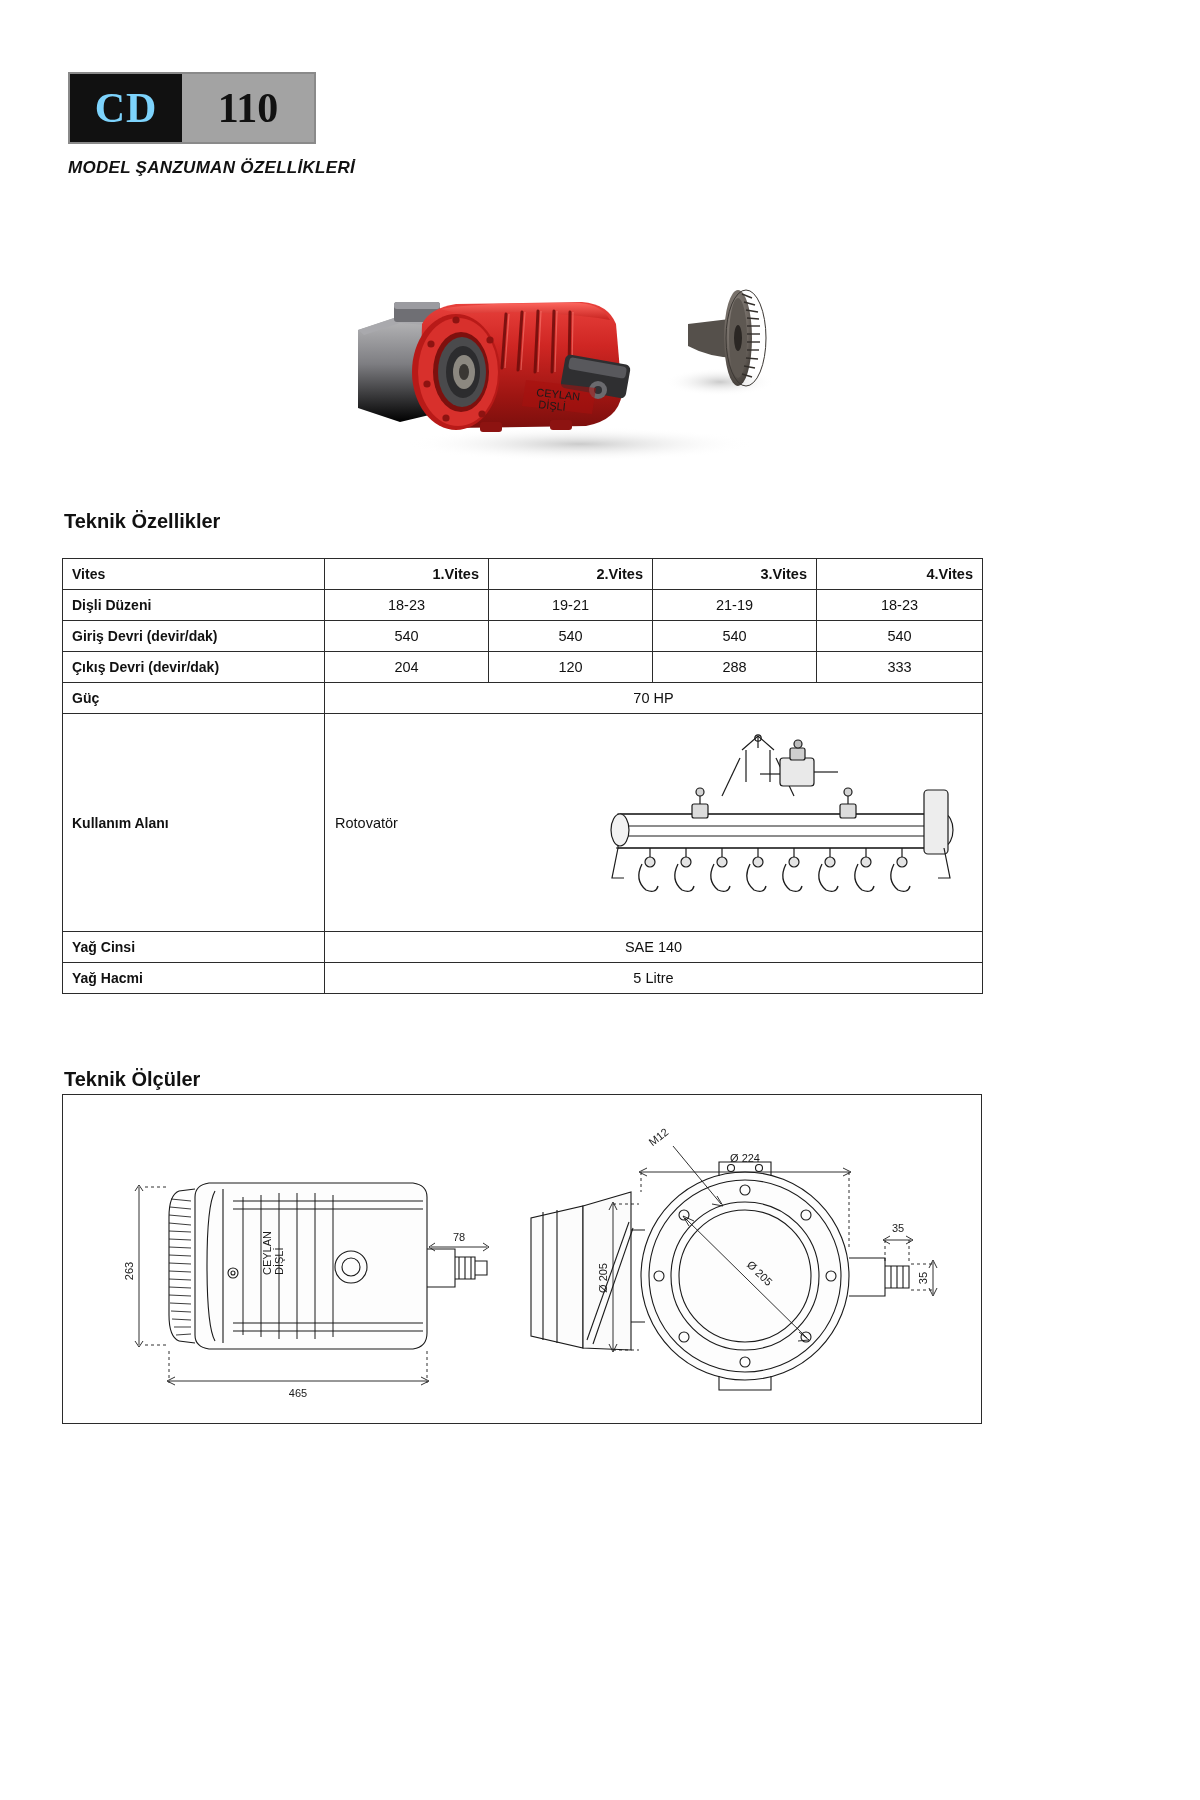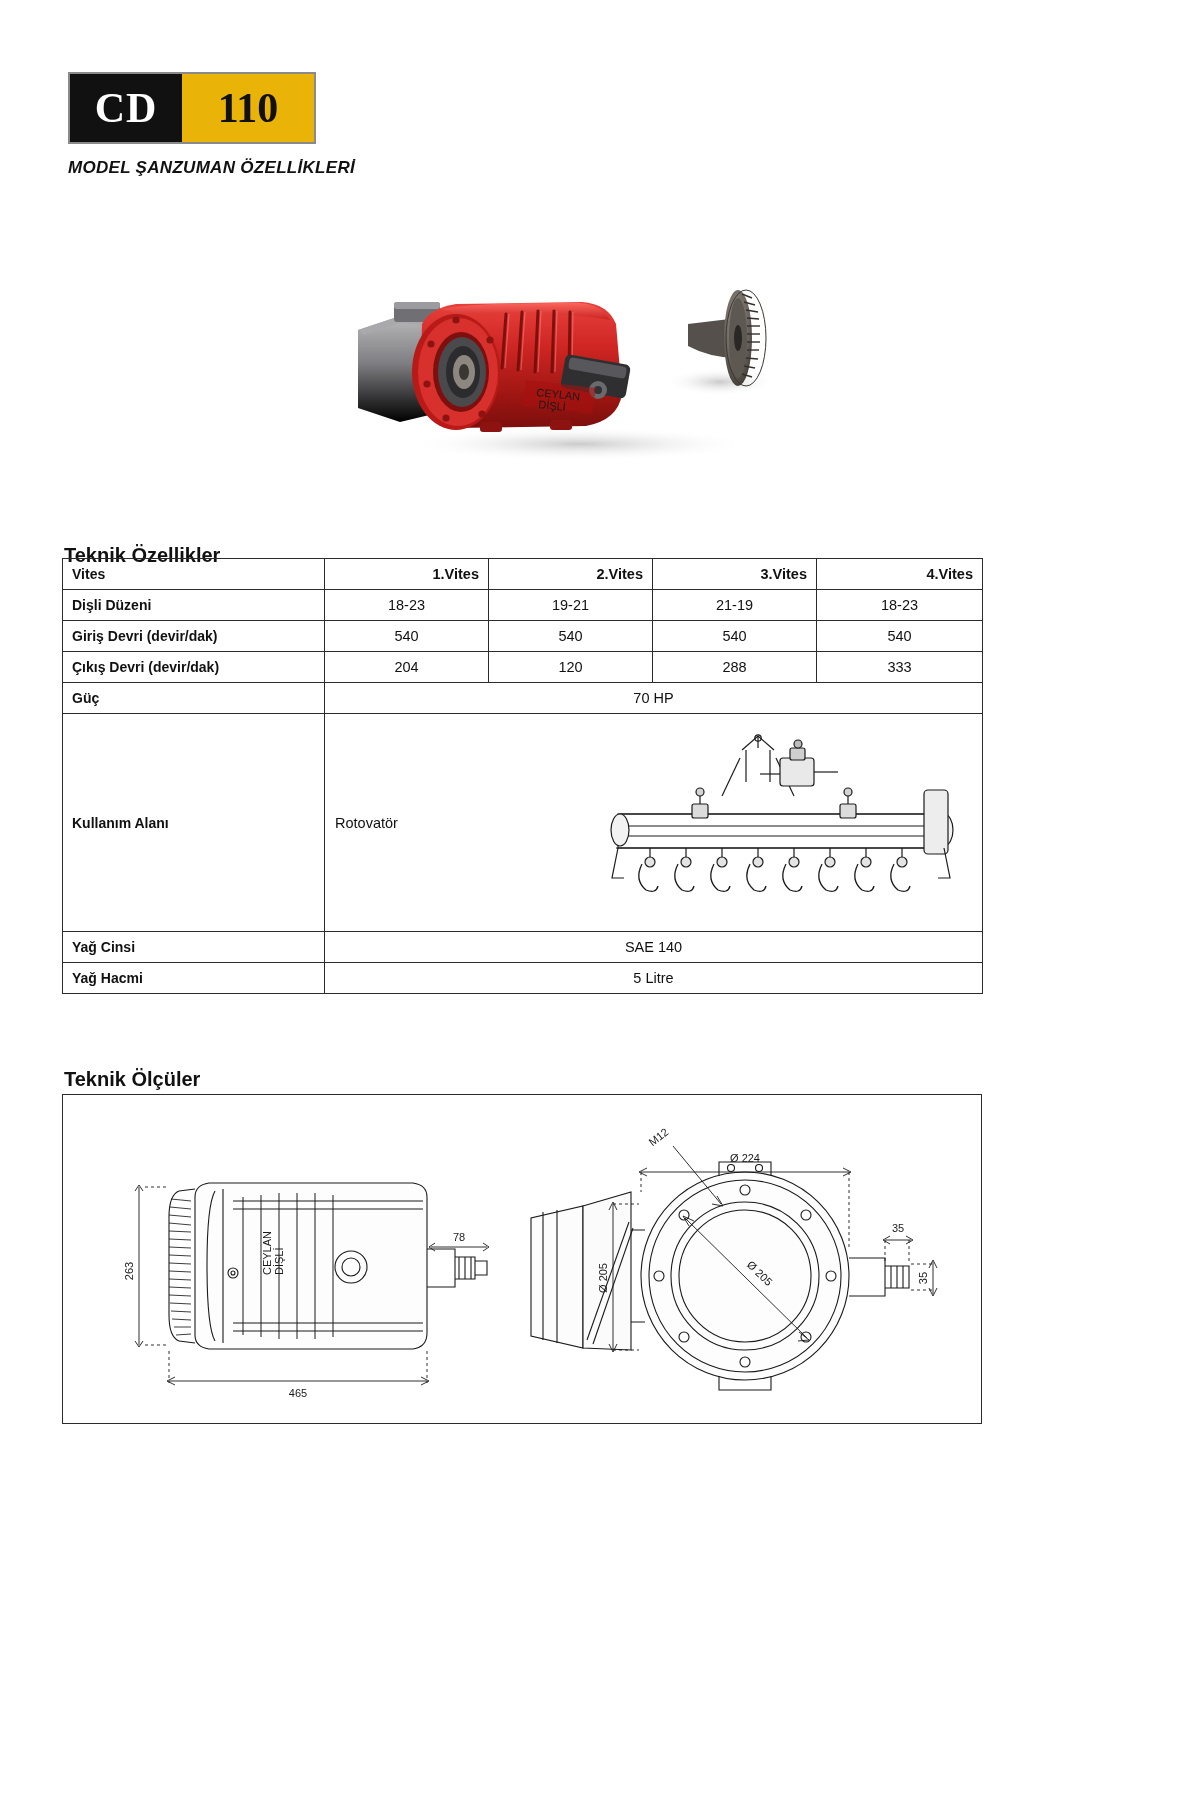--- a/index.html
+++ b/index.html
@@ -11,27 +11,27 @@
     color:#111;
     position:relative;
     overflow:hidden;
   }
   .page { position:absolute; left:0; top:0; width:1200px; height:1800px; }
 
   
   .header { position:absolute; left:68px; top:72px; }
   .model-badge { display:flex; align-items:stretch; border:2px solid #8a8a8a; width:248px; height:72px; }
   .badge-code {
-    background:#111; color:#ffffff; width:112px;
+    background:#111; color:#7dd3fc; width:112px;
     display:flex; align-items:center; justify-content:center;
     font-size:42px; font-weight:bold; letter-spacing:1px;
     font-family:"Liberation Serif", serif;
   }
   .badge-num {
-    background:#eab308; color:#111; flex:1;
+    background:#a3a3a3; color:#111; flex:1;
     display:flex; align-items:center; justify-content:center;
     font-size:42px; font-weight:bold;
     font-family:"Liberation Serif", serif;
   }
   .header-sub {
     margin-top:14px; font-size:17px; font-weight:bold; font-style:italic;
     letter-spacing:0.3px; color:#111; white-space:nowrap;
   }
 
   
@@ -200,21 +200,21 @@
             <path d="M66 74 L78 75"></path>
           <path d="M64 82 L75 84"></path>
             <path d="M62 90 L72 93"></path>
         </g>
         <ellipse cx="66" cy="54" rx="20" ry="48" fill="none" stroke="#3b3733" stroke-width="1"></ellipse>
         <ellipse cx="58" cy="54" rx="4" ry="13" fill="#2b2724"></ellipse>
       </g>
     </svg>
   </div>
 
-  <div class="sec-title" style="left:64px; top:544px;">Teknik Özellikler</div>
+  <div class="sec-title" style="left:64px; top:510px;">Teknik Özellikler</div>
 
   <div class="spec-wrap">
     <table class="spec">
       <colgroup>
         <col style="width:262px">
           <col style="width:164px">
           <col style="width:164px">
           <col style="width:164px">
           <col style="width:166px">
       </colgroup>

